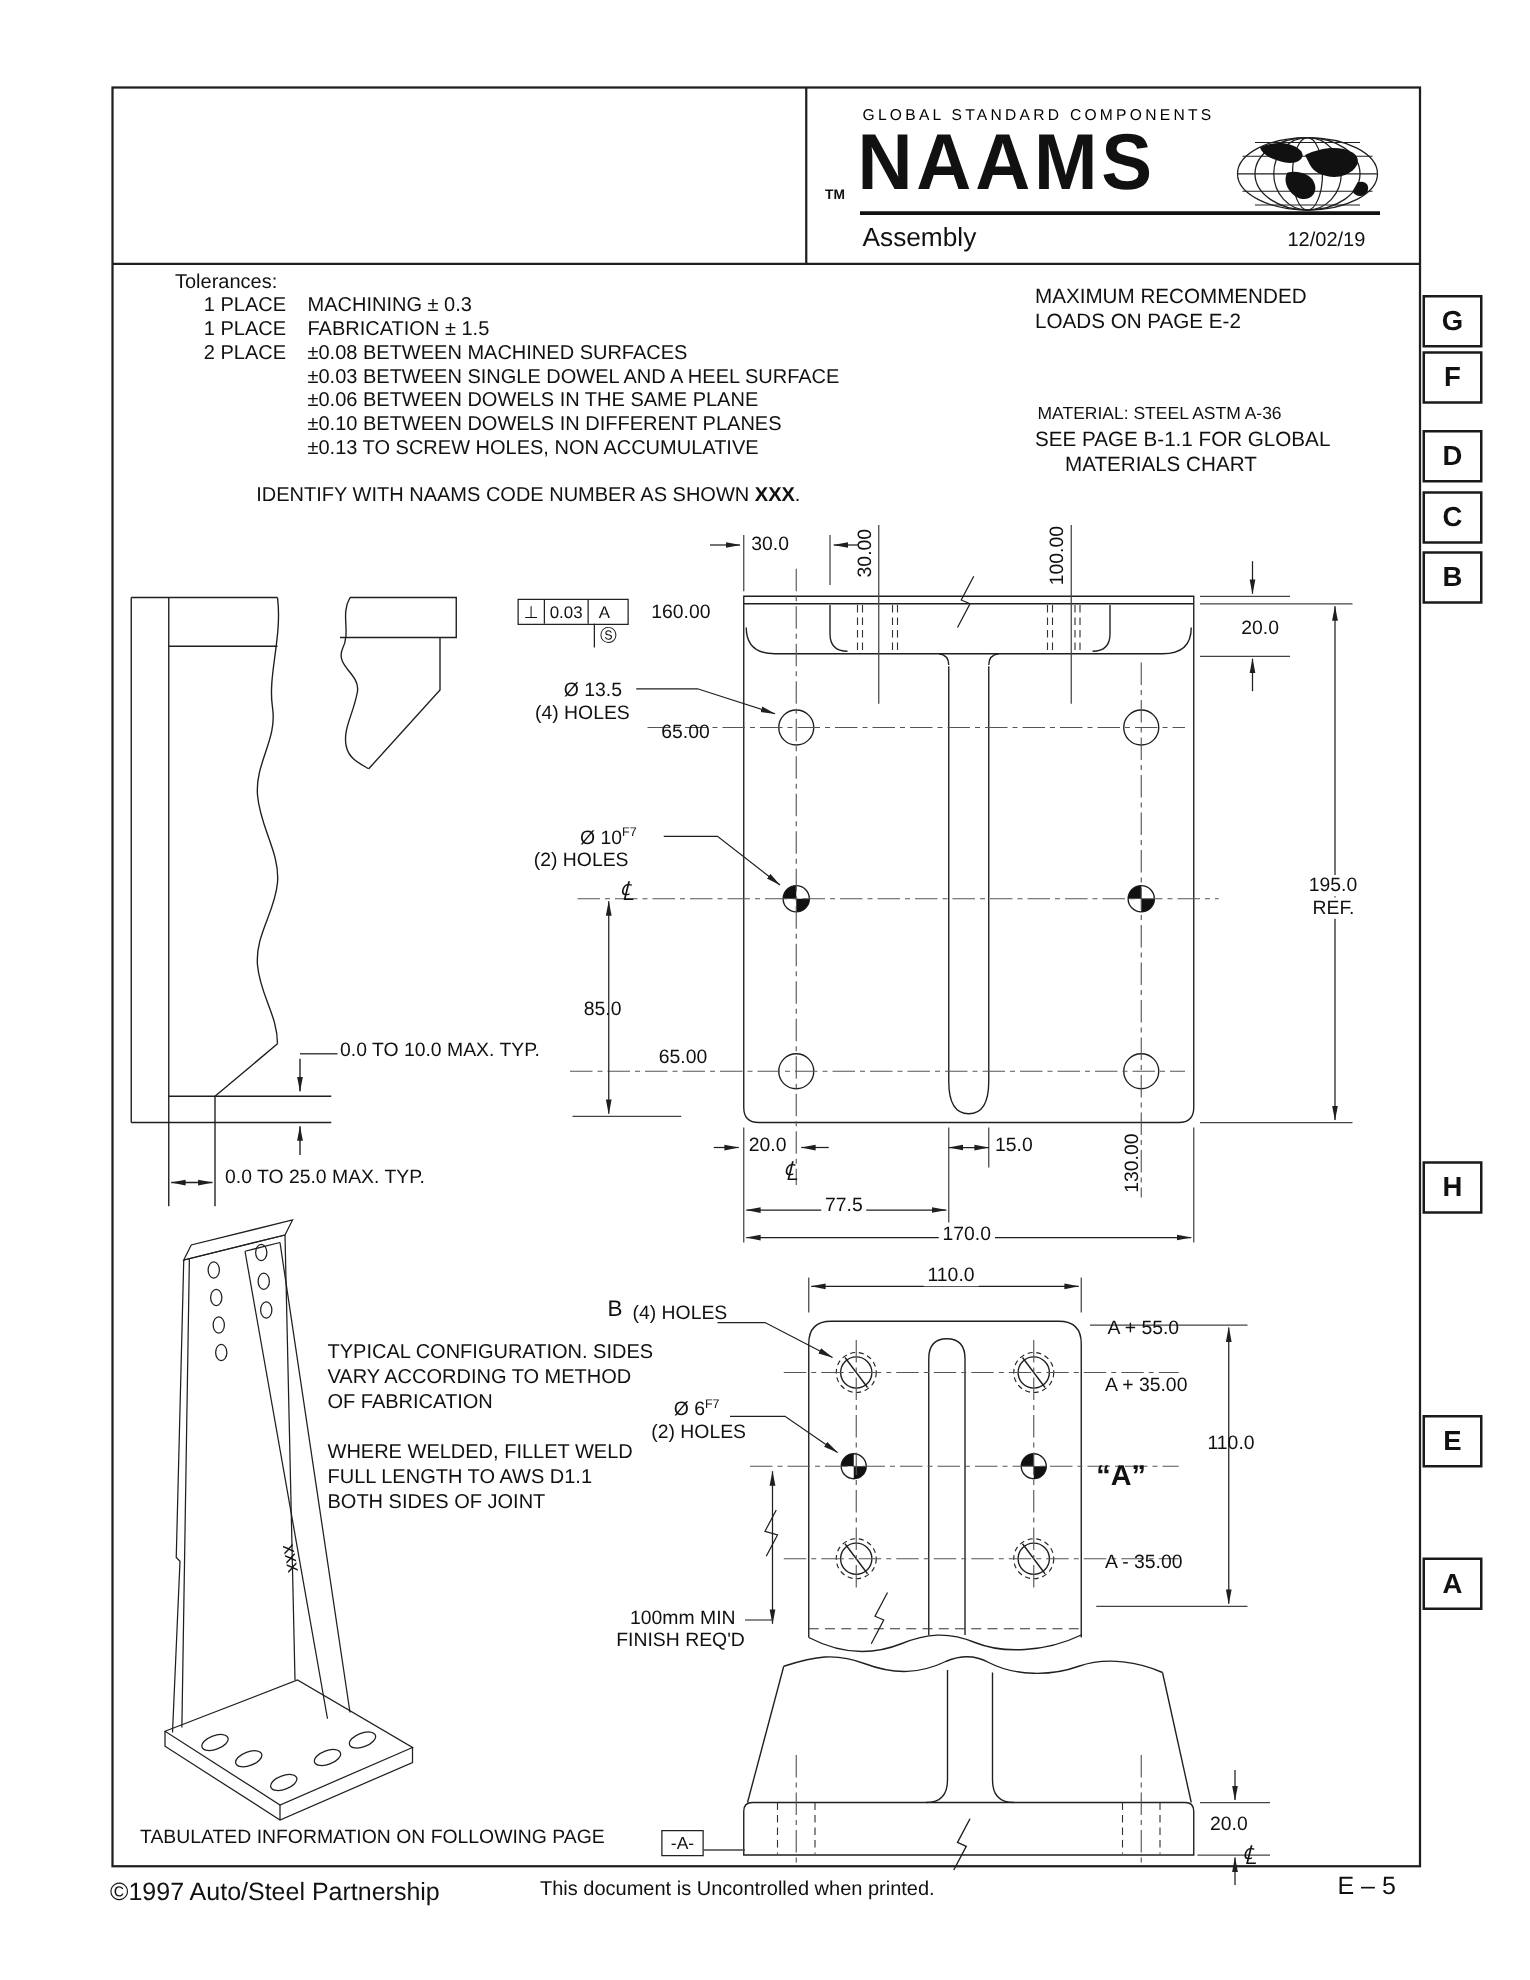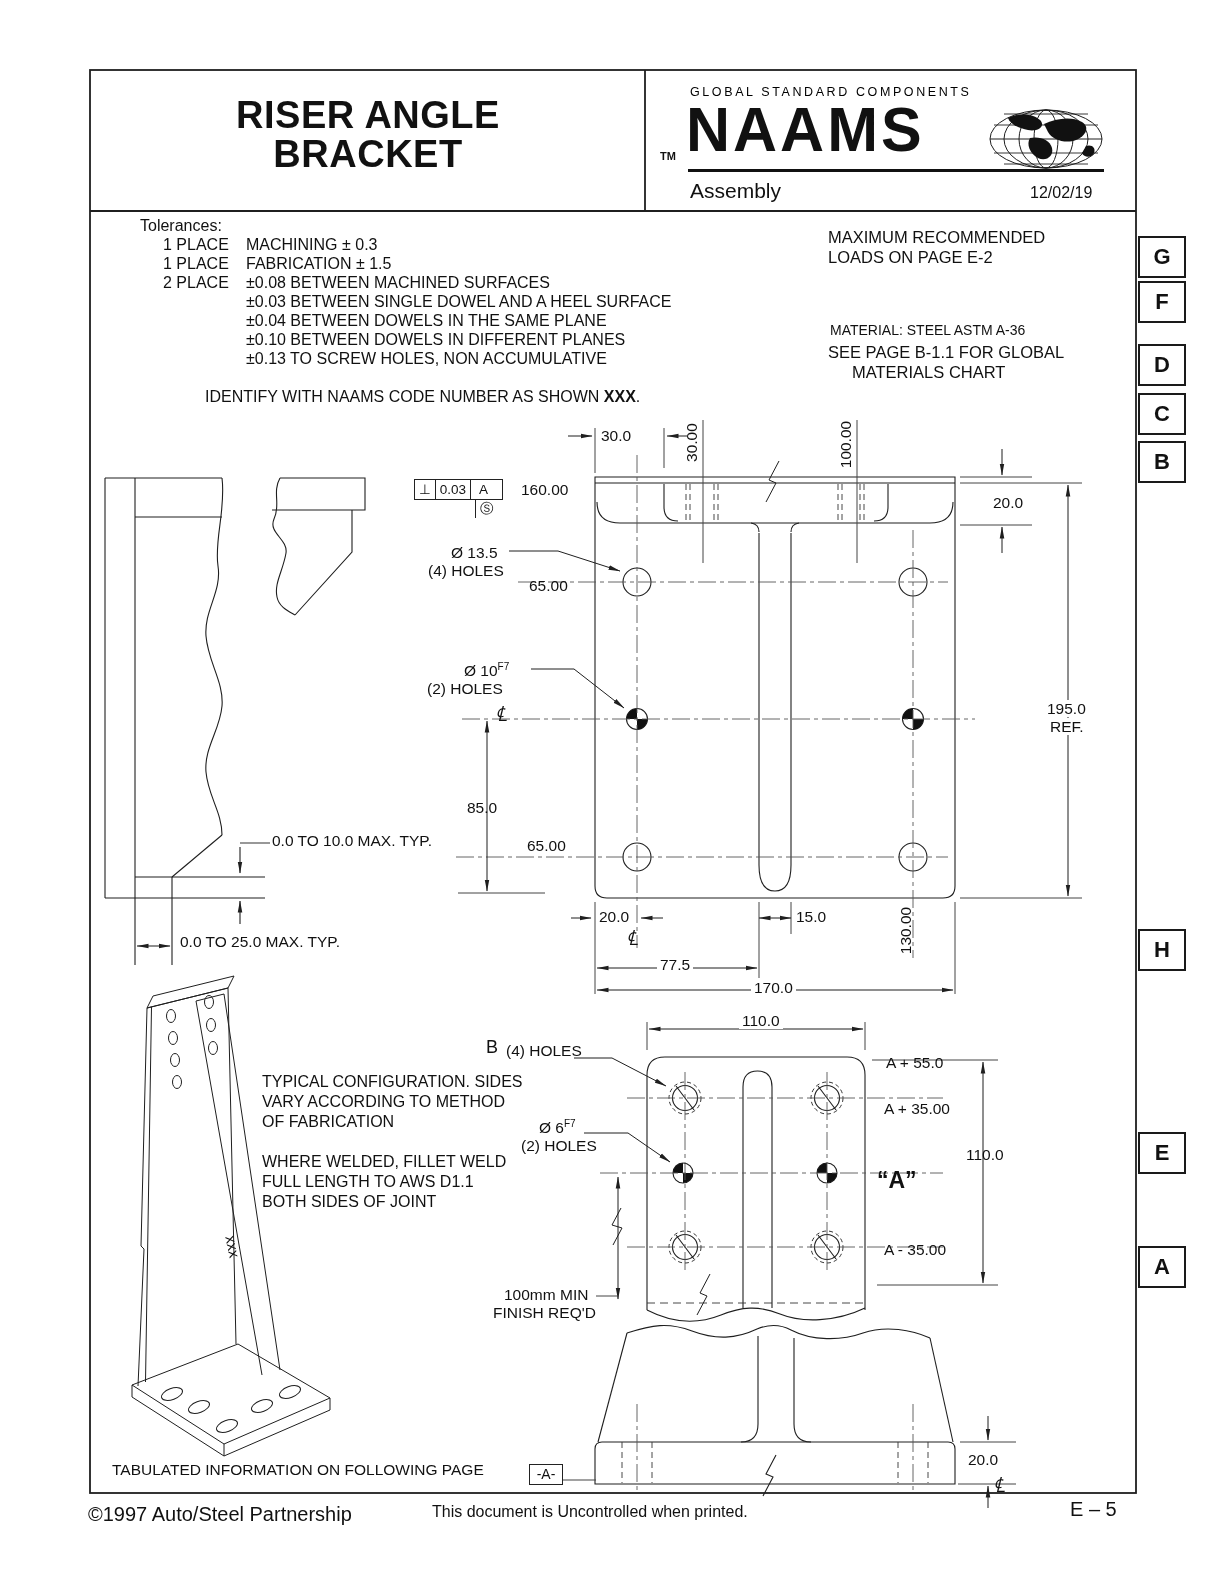--- a/index.html
+++ b/index.html
@@ -224,40 +224,36 @@
     <path d="M637,1404 V1491 M913,1404 V1491" stroke-dasharray="18 4 4 4" stroke="#555"></path>
   </g>
   <g stroke-width="1">
     <line x1="960" y1="1442" x2="1016" y2="1442" stroke="#444"></line>
     <line x1="958" y1="1484" x2="1016" y2="1484" stroke="#444"></line>
     <line x1="988" y1="1416" x2="988" y2="1440" marker-end="url(#ah)"></line>
     <line x1="988" y1="1508" x2="988" y2="1486" marker-end="url(#ah)"></line>
   </g>
 </svg>
 
-<div class="title">
-  <div>RISER ANGLE</div>
-  <div>BRACKET</div>
-</div>
 <div class="tagline">GLOBAL STANDARD COMPONENTS</div>
 <div class="tm">TM</div>
 <div class="brand">NAAMS</div>
 <div class="rule"></div>
 <div class="assembly">Assembly</div>
 <div class="date">12/02/19</div>
 
 <div class="lbl tol" style="left:140px;top:217px">Tolerances:</div>
 <div class="lbl tol" style="left:163px;top:236px"><span>1 PLACE</span></div>
 <div class="lbl tol" style="left:246px;top:236px">MACHINING ± 0.3</div>
 <div class="lbl tol" style="left:163px;top:255px">1 PLACE</div>
 <div class="lbl tol" style="left:246px;top:255px">FABRICATION ± 1.5</div>
 <div class="lbl tol" style="left:163px;top:274px">2 PLACE</div>
 <div class="lbl tol" style="left:246px;top:274px">±0.08 BETWEEN MACHINED SURFACES</div>
 <div class="lbl tol" style="left:246px;top:293px">±0.03 BETWEEN SINGLE DOWEL AND A HEEL SURFACE</div>
-<div class="lbl tol" style="left:246px;top:312px">±0.04 BETWEEN DOWELS IN THE SAME PLANE</div>
+<div class="lbl tol" style="left:246px;top:312px">±0.06 BETWEEN DOWELS IN THE SAME PLANE</div>
 <div class="lbl tol" style="left:246px;top:331px">±0.10 BETWEEN DOWELS IN DIFFERENT PLANES</div>
 <div class="lbl tol" style="left:246px;top:350px">±0.13 TO SCREW HOLES, NON ACCUMULATIVE</div>
 <div class="lbl tol" style="left:205px;top:388px"><span>IDENTIFY WITH NAAMS CODE NUMBER AS SHOWN </span><b>XXX</b><span>.</span></div>
 
 <div class="lbl" style="left:828px;top:228px;font-size:16.5px">MAXIMUM RECOMMENDED</div>
 <div class="lbl" style="left:828px;top:248px;font-size:16.5px">LOADS ON PAGE E-2</div>
 <div class="lbl" style="left:830px;top:323px;font-size:14px">MATERIAL: STEEL ASTM A-36</div>
 <div class="lbl" style="left:828px;top:343px;font-size:16.5px">SEE PAGE B-1.1 FOR GLOBAL</div>
 <div class="lbl" style="left:852px;top:363px;font-size:16.5px">MATERIALS CHART</div>
 

